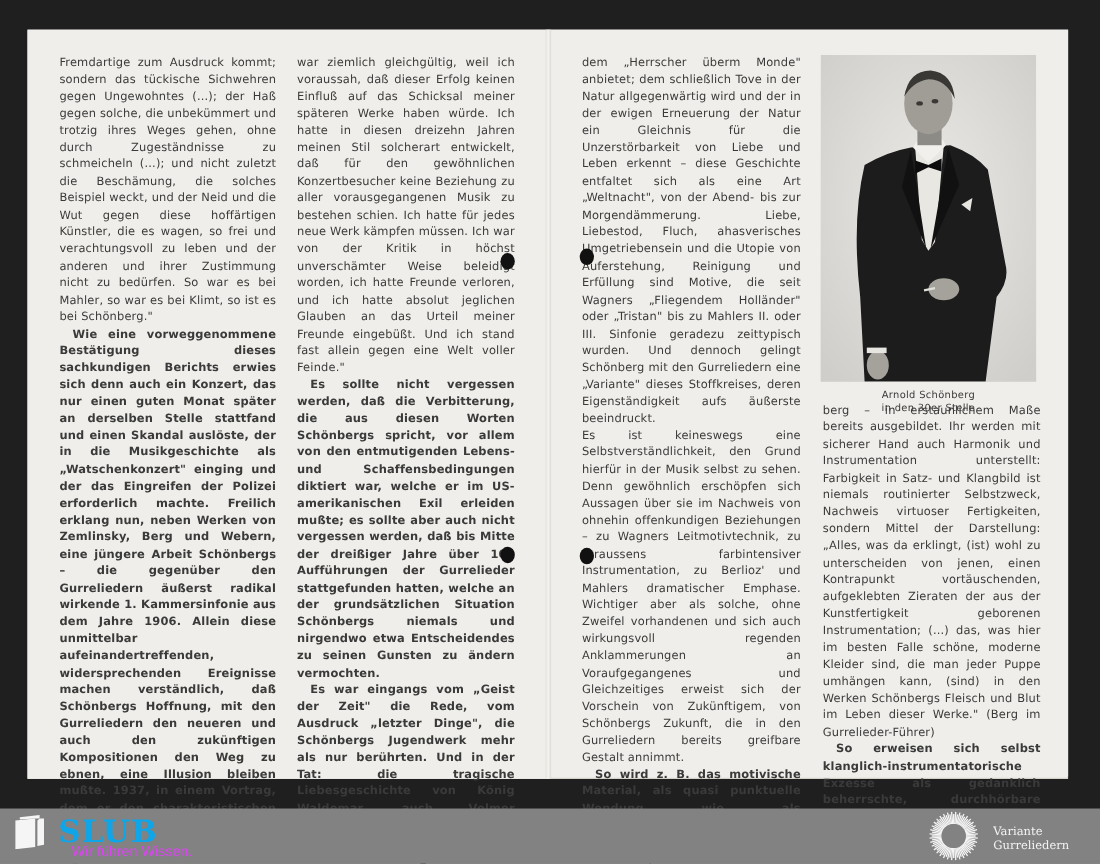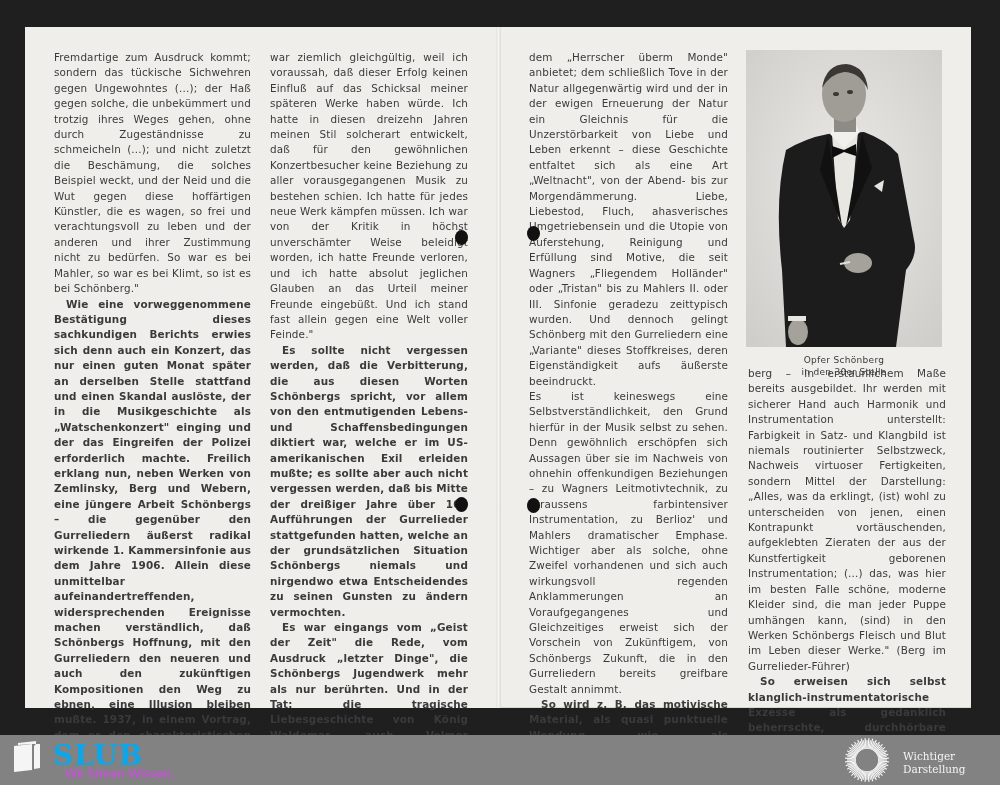--- a/index.html
+++ b/index.html
@@ -133,21 +133,21 @@
     <ellipse cx="112" cy="213" rx="14" ry="10" fill="#a5a29c"></ellipse>
     <line x1="94" y1="214" x2="104" y2="212" stroke="#e0dfda" stroke-width="2"></line>
 
     <ellipse cx="52" cy="282" rx="10" ry="13" fill="#a5a29c"></ellipse>
 
     <rect x="42" y="266" width="18" height="5" fill="#e6e5e0"></rect>
   </svg>
 </div>
 
 <div class="caption">
-  <div>Opfer Schönberg</div>
+  <div>Arnold Schönberg</div>
   <div>in den 30er Stelle</div>
 </div>
 
 <div class="col" id="col4">
   <p>berg – in erstaunlichem Maße bereits ausgebildet. Ihr werden mit sicherer Hand auch Harmonik und Instrumentation unterstellt: Farbigkeit in Satz- und Klangbild ist niemals routinierter Selbstzweck, Nachweis virtuoser Fertigkeiten, sondern Mittel der Darstellung: „Alles, was da erklingt, (ist) wohl zu unterscheiden von jenen, einen Kontrapunkt vortäuschenden, aufgeklebten Zieraten der aus der Kunstfertigkeit geborenen Instrumentation; (...) das, was hier im besten Falle schöne, moderne Kleider sind, die man jeder Puppe umhängen kann, (sind) in den Werken Schönbergs Fleisch und Blut im Leben dieser Werke." (Berg im Gurrelieder-Führer)</p>
   <p class="ind">So erweisen sich selbst klanglich-instrumentatorische Exzesse als gedanklich beherrschte, durchhörbare Ereig-</p>
 </div>
 
 <div class="hole" style="left:455px; top:230px;"></div>
 <div class="hole" style="left:455px; top:497px;"></div>
@@ -235,15 +235,15 @@
       <line x1="33.52627944162882" y1="17.499999999999993" x2="41.320508075688764" y2="12.999999999999991"></line>
       <line x1="33.96938565740315" y1="18.351199120852307" x2="43.9387713148063" y2="13.702398241704618"></line>
       <line x1="34.33661882864499" y1="19.237778423417637" x2="42.79385241571816" y2="16.159597133486614"></line>
       <line x1="34.625184089179754" y1="20.15299050387227" x2="45.2503681783595" y2="17.305981007744546"></line>
       <line x1="34.83288528313429" y1="21.089870045663766" x2="43.69615506024416" y2="19.52703644666139"></line>
       <line x1="34.9581416790092" y1="22.041286829775757" x2="45.916283358018404" y2="21.082573659551517"></line>
     </g>
   <circle cx="24" cy="23" r="11" fill="#828282"></circle>
 </svg>
 <div class="phil-name">
-  <div>Wichtiger</div>
-  <div>Darstellung</div>
+  <div>Variante</div>
+  <div>Gurreliedern</div>
 </div>
 
 </body></html>

